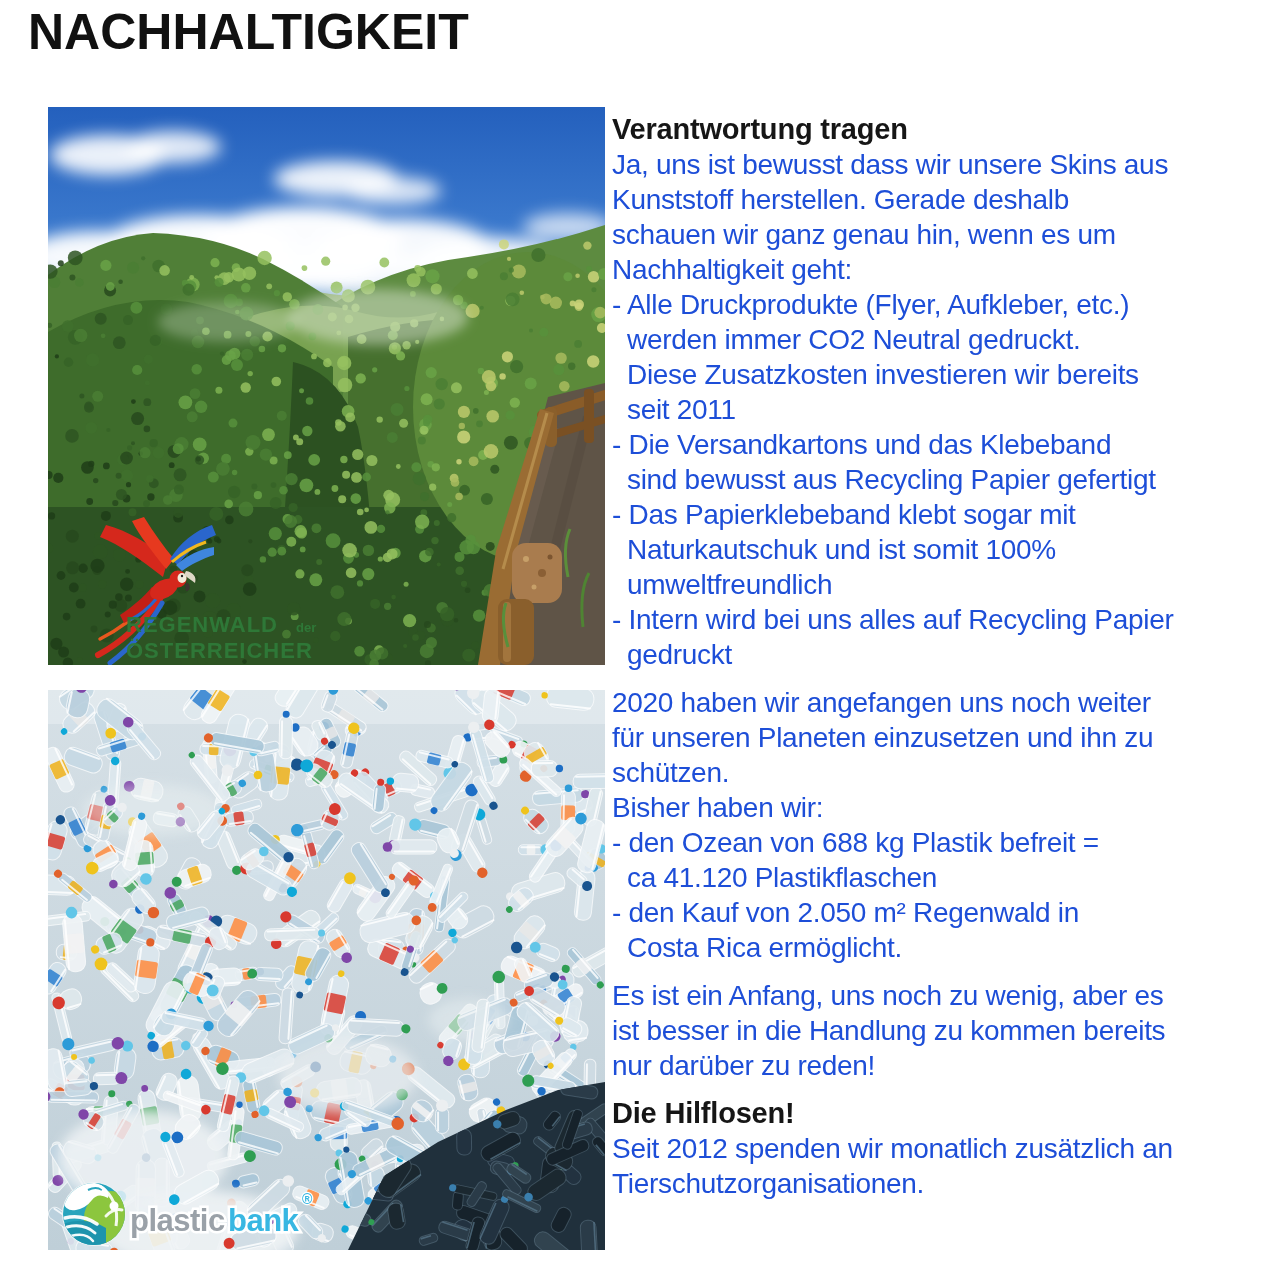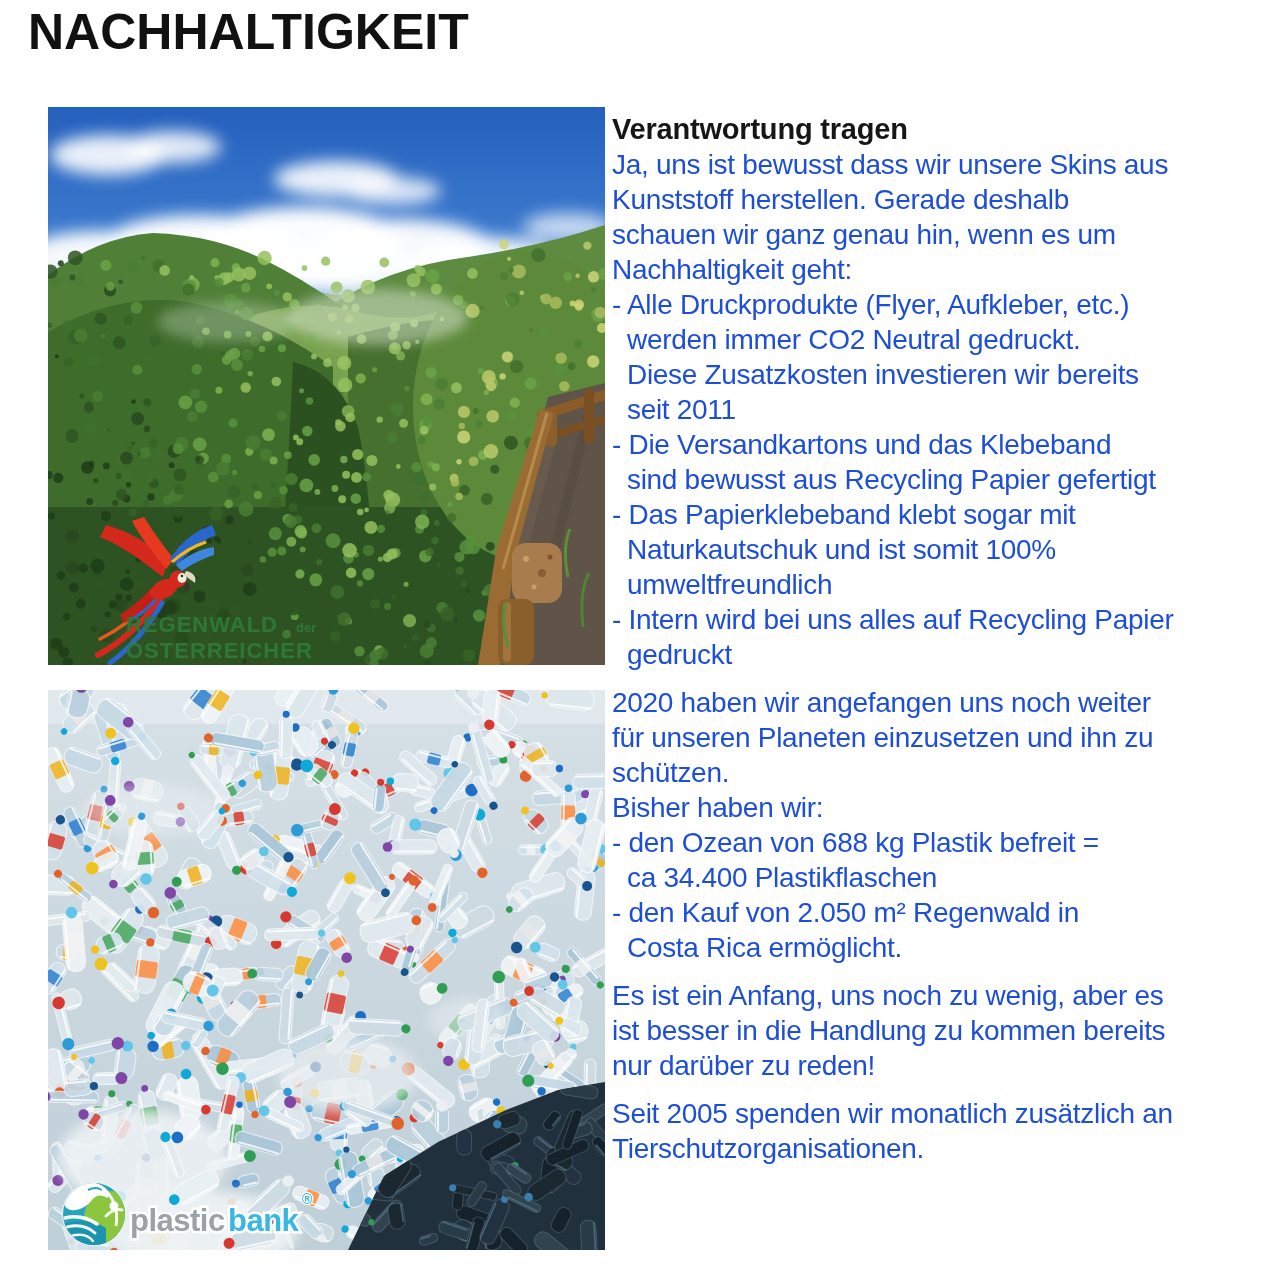--- a/index.html
+++ b/index.html
@@ -2955,27 +2955,28 @@
   umweltfreundlich
 - Intern wird bei uns alles auf Recycling Papier
   gedruckt</p>
   </div>
   <div class="sec">
     <p>2020 haben wir angefangen uns noch weiter
 für unseren Planeten einzusetzen und ihn zu
 schützen.
 Bisher haben wir:
 - den Ozean von 688 kg Plastik befreit =
-  ca 34.400 Plastikflaschen
+  ca 41.120 Plastikflaschen
 - den Kauf von 2.050 m² Regenwald in
   Costa Rica ermöglicht.</p>
   </div>
   <div class="sec">
 
     <p>Es ist ein Anfang, uns noch zu wenig, aber es
 ist besser in die Handlung zu kommen bereits
 nur darüber zu reden!</p>
   </div>
   <div class="sec">
-    <p>Seit 2005 spenden wir monatlich zusätzlich an
+    <h2>Die Hilflosen!</h2>
+    <p>Seit 2012 spenden wir monatlich zusätzlich an
 Tierschutzorganisationen.</p>
   </div>
 </div>
 
 </body></html>

